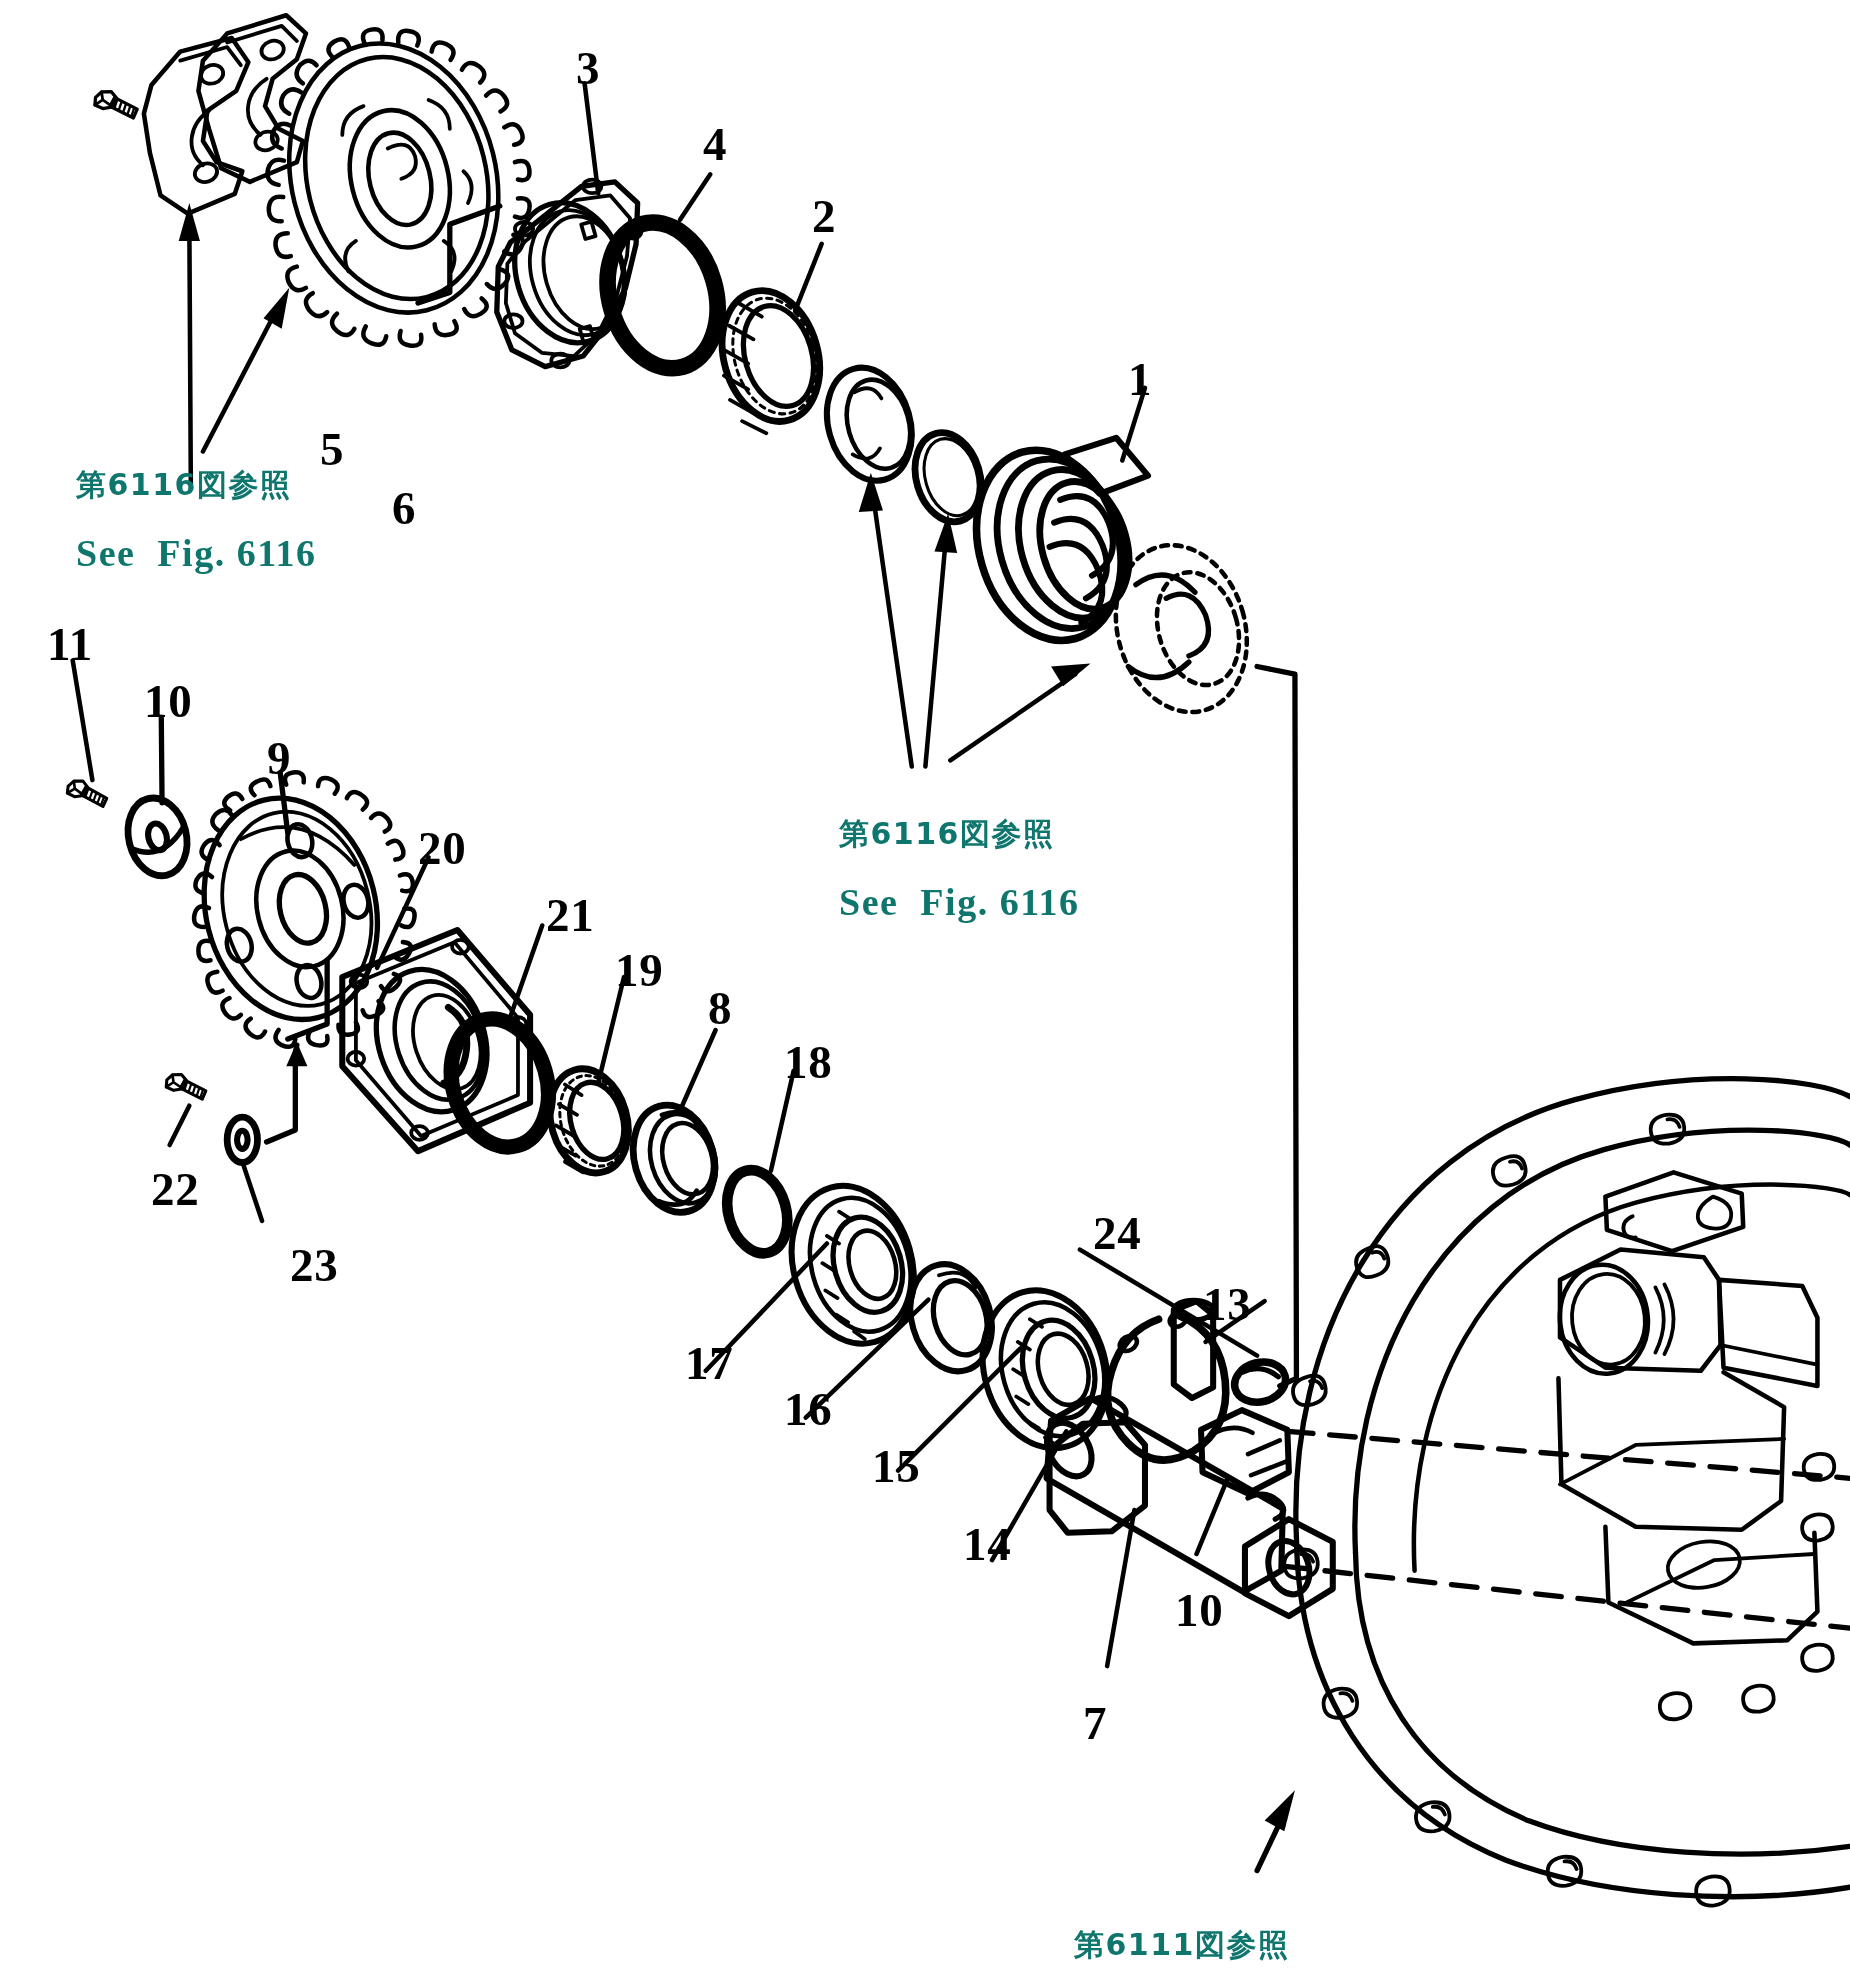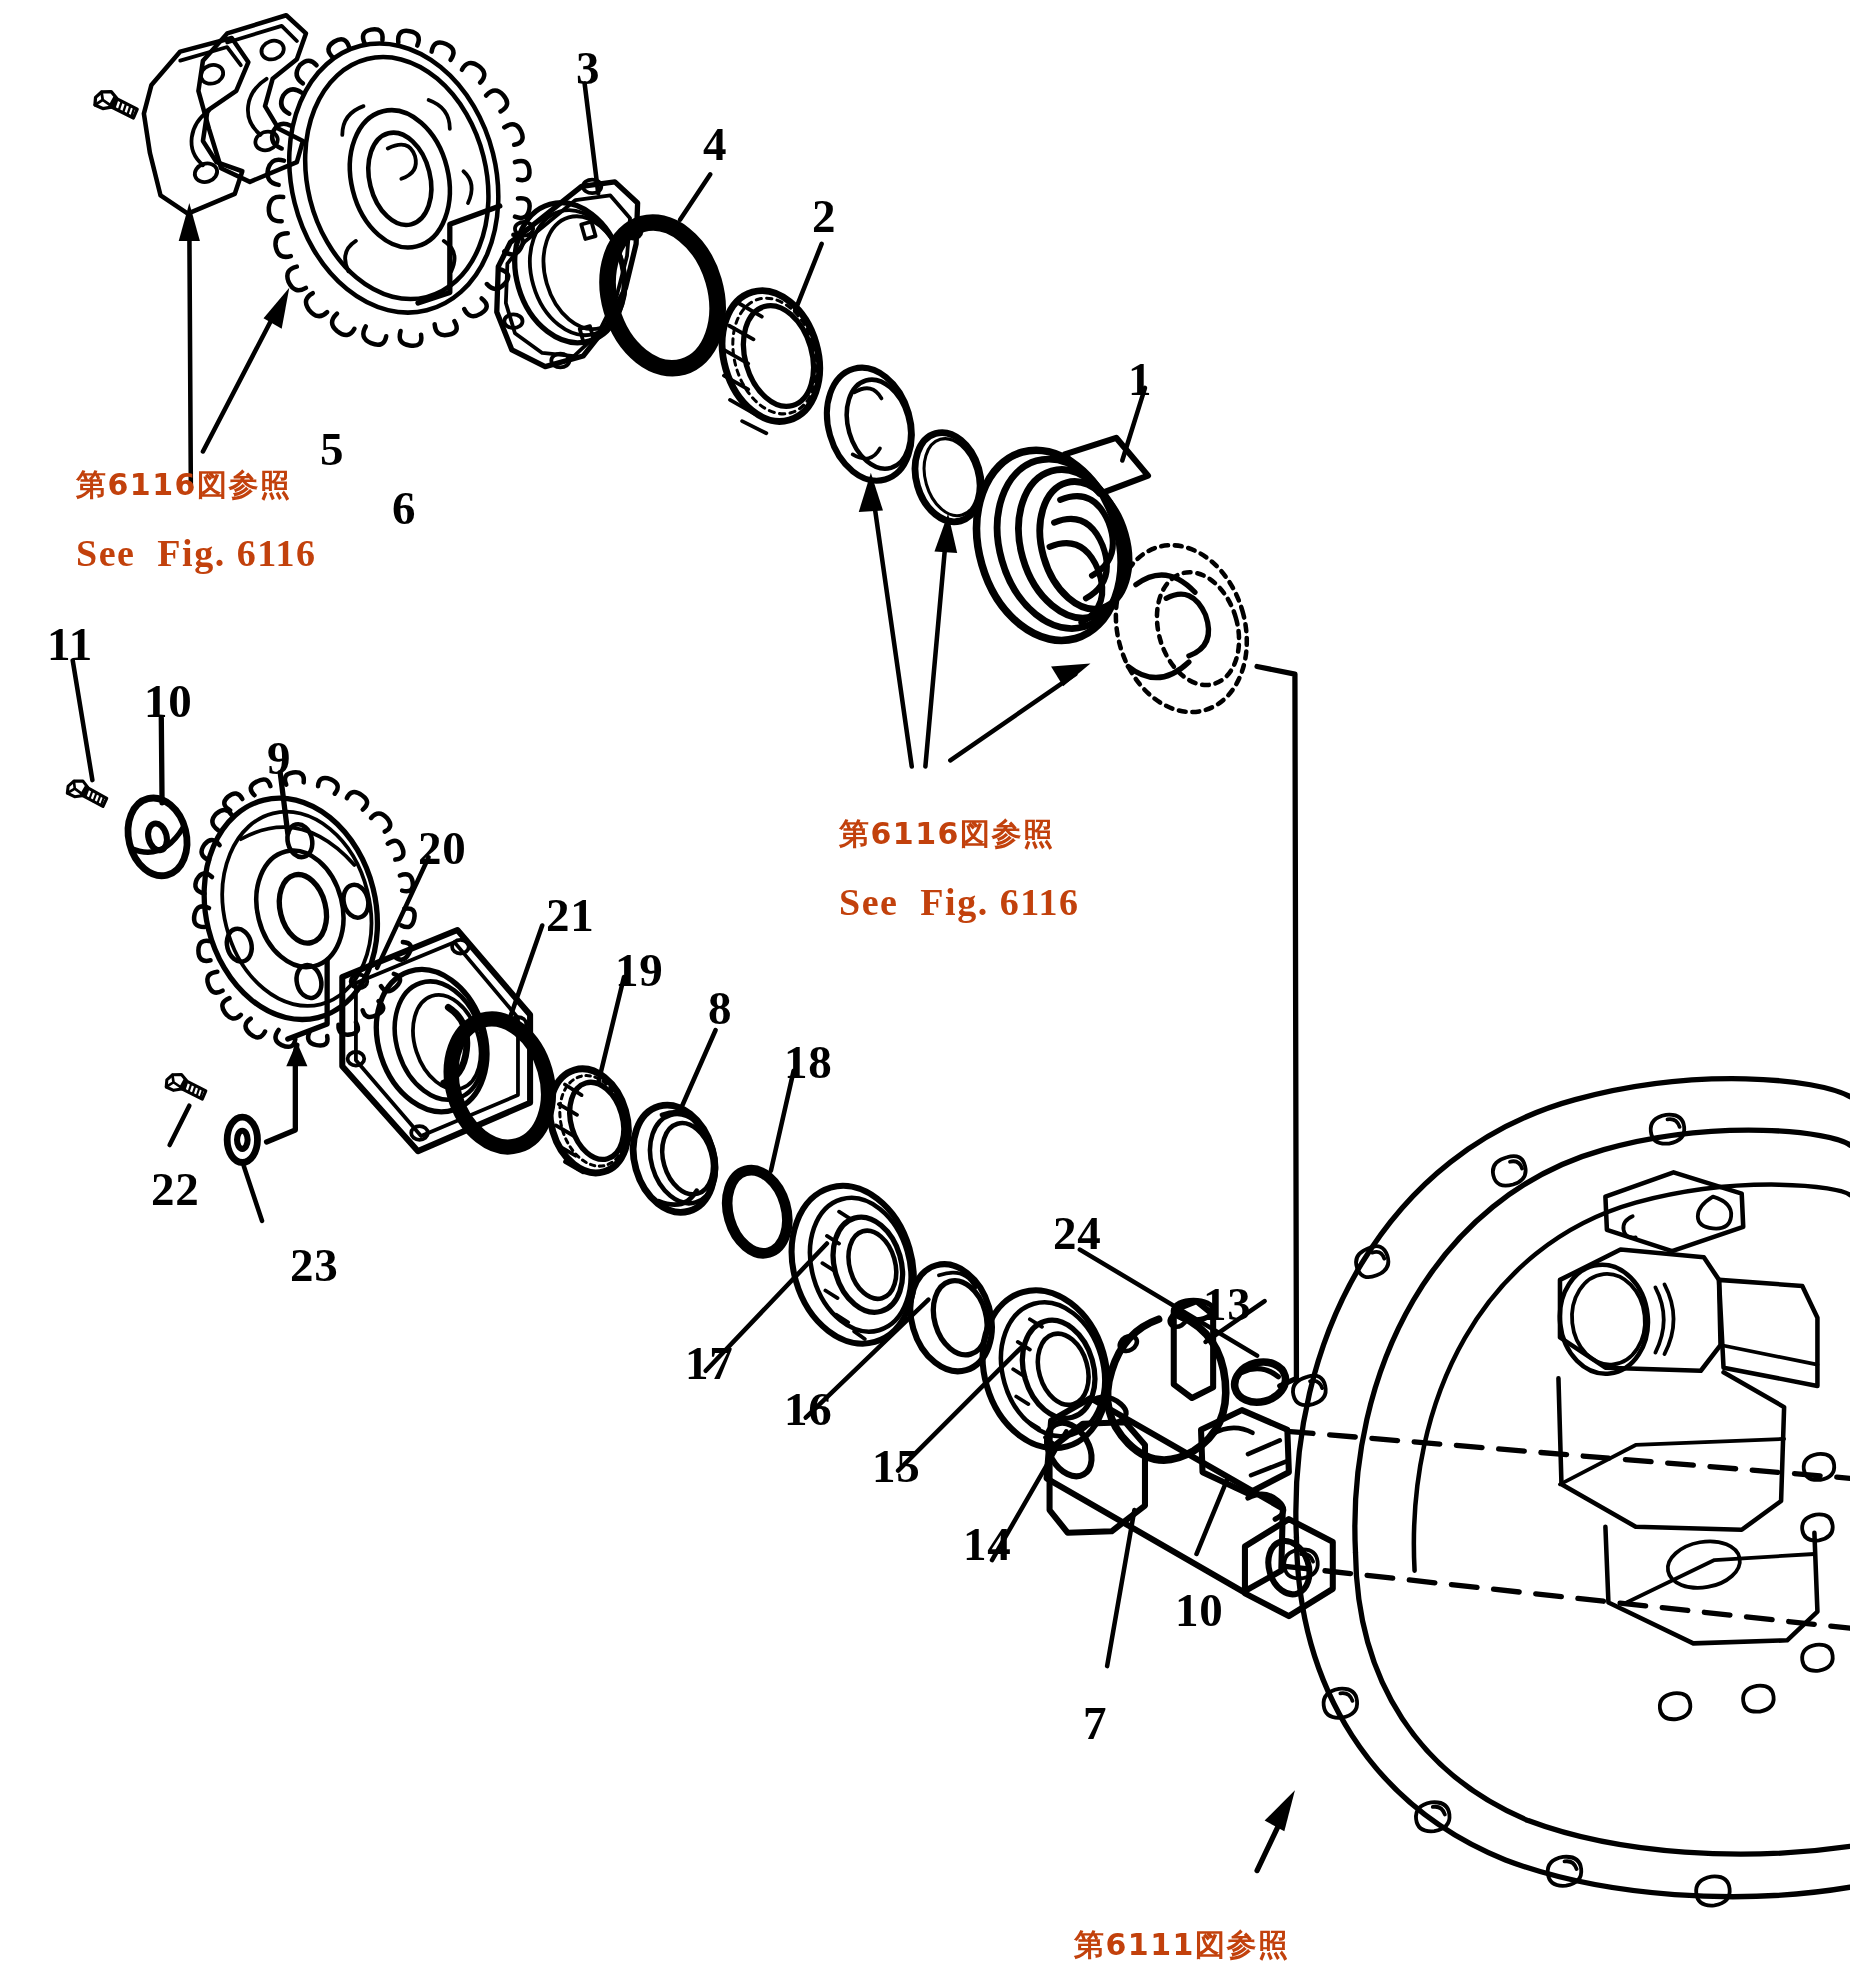--- a/index.html
+++ b/index.html
@@ -3,21 +3,21 @@
 <meta charset="utf-8">
 <title>Parts Diagram</title>
 <style>
   html,body{margin:0;padding:0;background:#fff;}
   body{font-family:"Liberation Sans",sans-serif;}
   #stage{position:relative;width:1850px;height:1985px;background:#ffffff;overflow:hidden;}
   #art{position:absolute;left:0;top:0;width:1850px;height:1985px;}
   .lbl{position:absolute;font-family:"Liberation Serif",serif;font-weight:700;color:#000;
        line-height:1;white-space:nowrap;}
   .num{font-size:47px;letter-spacing:0.8px;}
-  .ref{position:absolute;color:#c2410c;white-space:pre;line-height:1.18;}
+  .ref{position:absolute;color:#0f766e;white-space:pre;line-height:1.18;}
   .ref .jp{font-family:"DejaVu Sans",sans-serif;font-weight:700;font-size:30px;letter-spacing:1.5px;display:block;}
   .ref .en{font-family:"Liberation Serif",serif;font-weight:700;font-size:38px;letter-spacing:1.5px;display:block;}
 </style>
 </head>
 <body>
 
 <div id="stage">
 
   <svg id="art" viewBox="0 0 2443 2621" xmlns="http://www.w3.org/2000/svg">
     <defs>
@@ -469,21 +469,21 @@
   <div class="lbl num" style="left:963px;top:1521px;">14</div>
   <div class="lbl num" style="left:872px;top:1443px;">15</div>
   <div class="lbl num" style="left:784px;top:1386px;">16</div>
   <div class="lbl num" style="left:685px;top:1340px;">17</div>
   <div class="lbl num" style="left:784px;top:1039px;">18</div>
   <div class="lbl num" style="left:615px;top:947px;">19</div>
   <div class="lbl num" style="left:418px;top:825px;">20</div>
   <div class="lbl num" style="left:534px;top:892px;margin-left:12px;">21</div>
   <div class="lbl num" style="left:151px;top:1166px;">22</div>
   <div class="lbl num" style="left:250px;top:1242px;margin-left:40px;">23</div>
-  <div class="lbl num" style="left:1053px;top:1210px;">24</div>
+  <div class="lbl num" style="left:1093px;top:1210px;">24</div>
 
   <div class="ref" style="left:76px;top:439px;">
     <span class="jp">第6116図参照</span>
     <span class="en">See  Fig. 6116</span>
   </div>
 
   <div class="ref" style="left:839px;top:788px;">
     <span class="jp">第6116図参照</span>
     <span class="en">See  Fig. 6116</span>
   </div>

